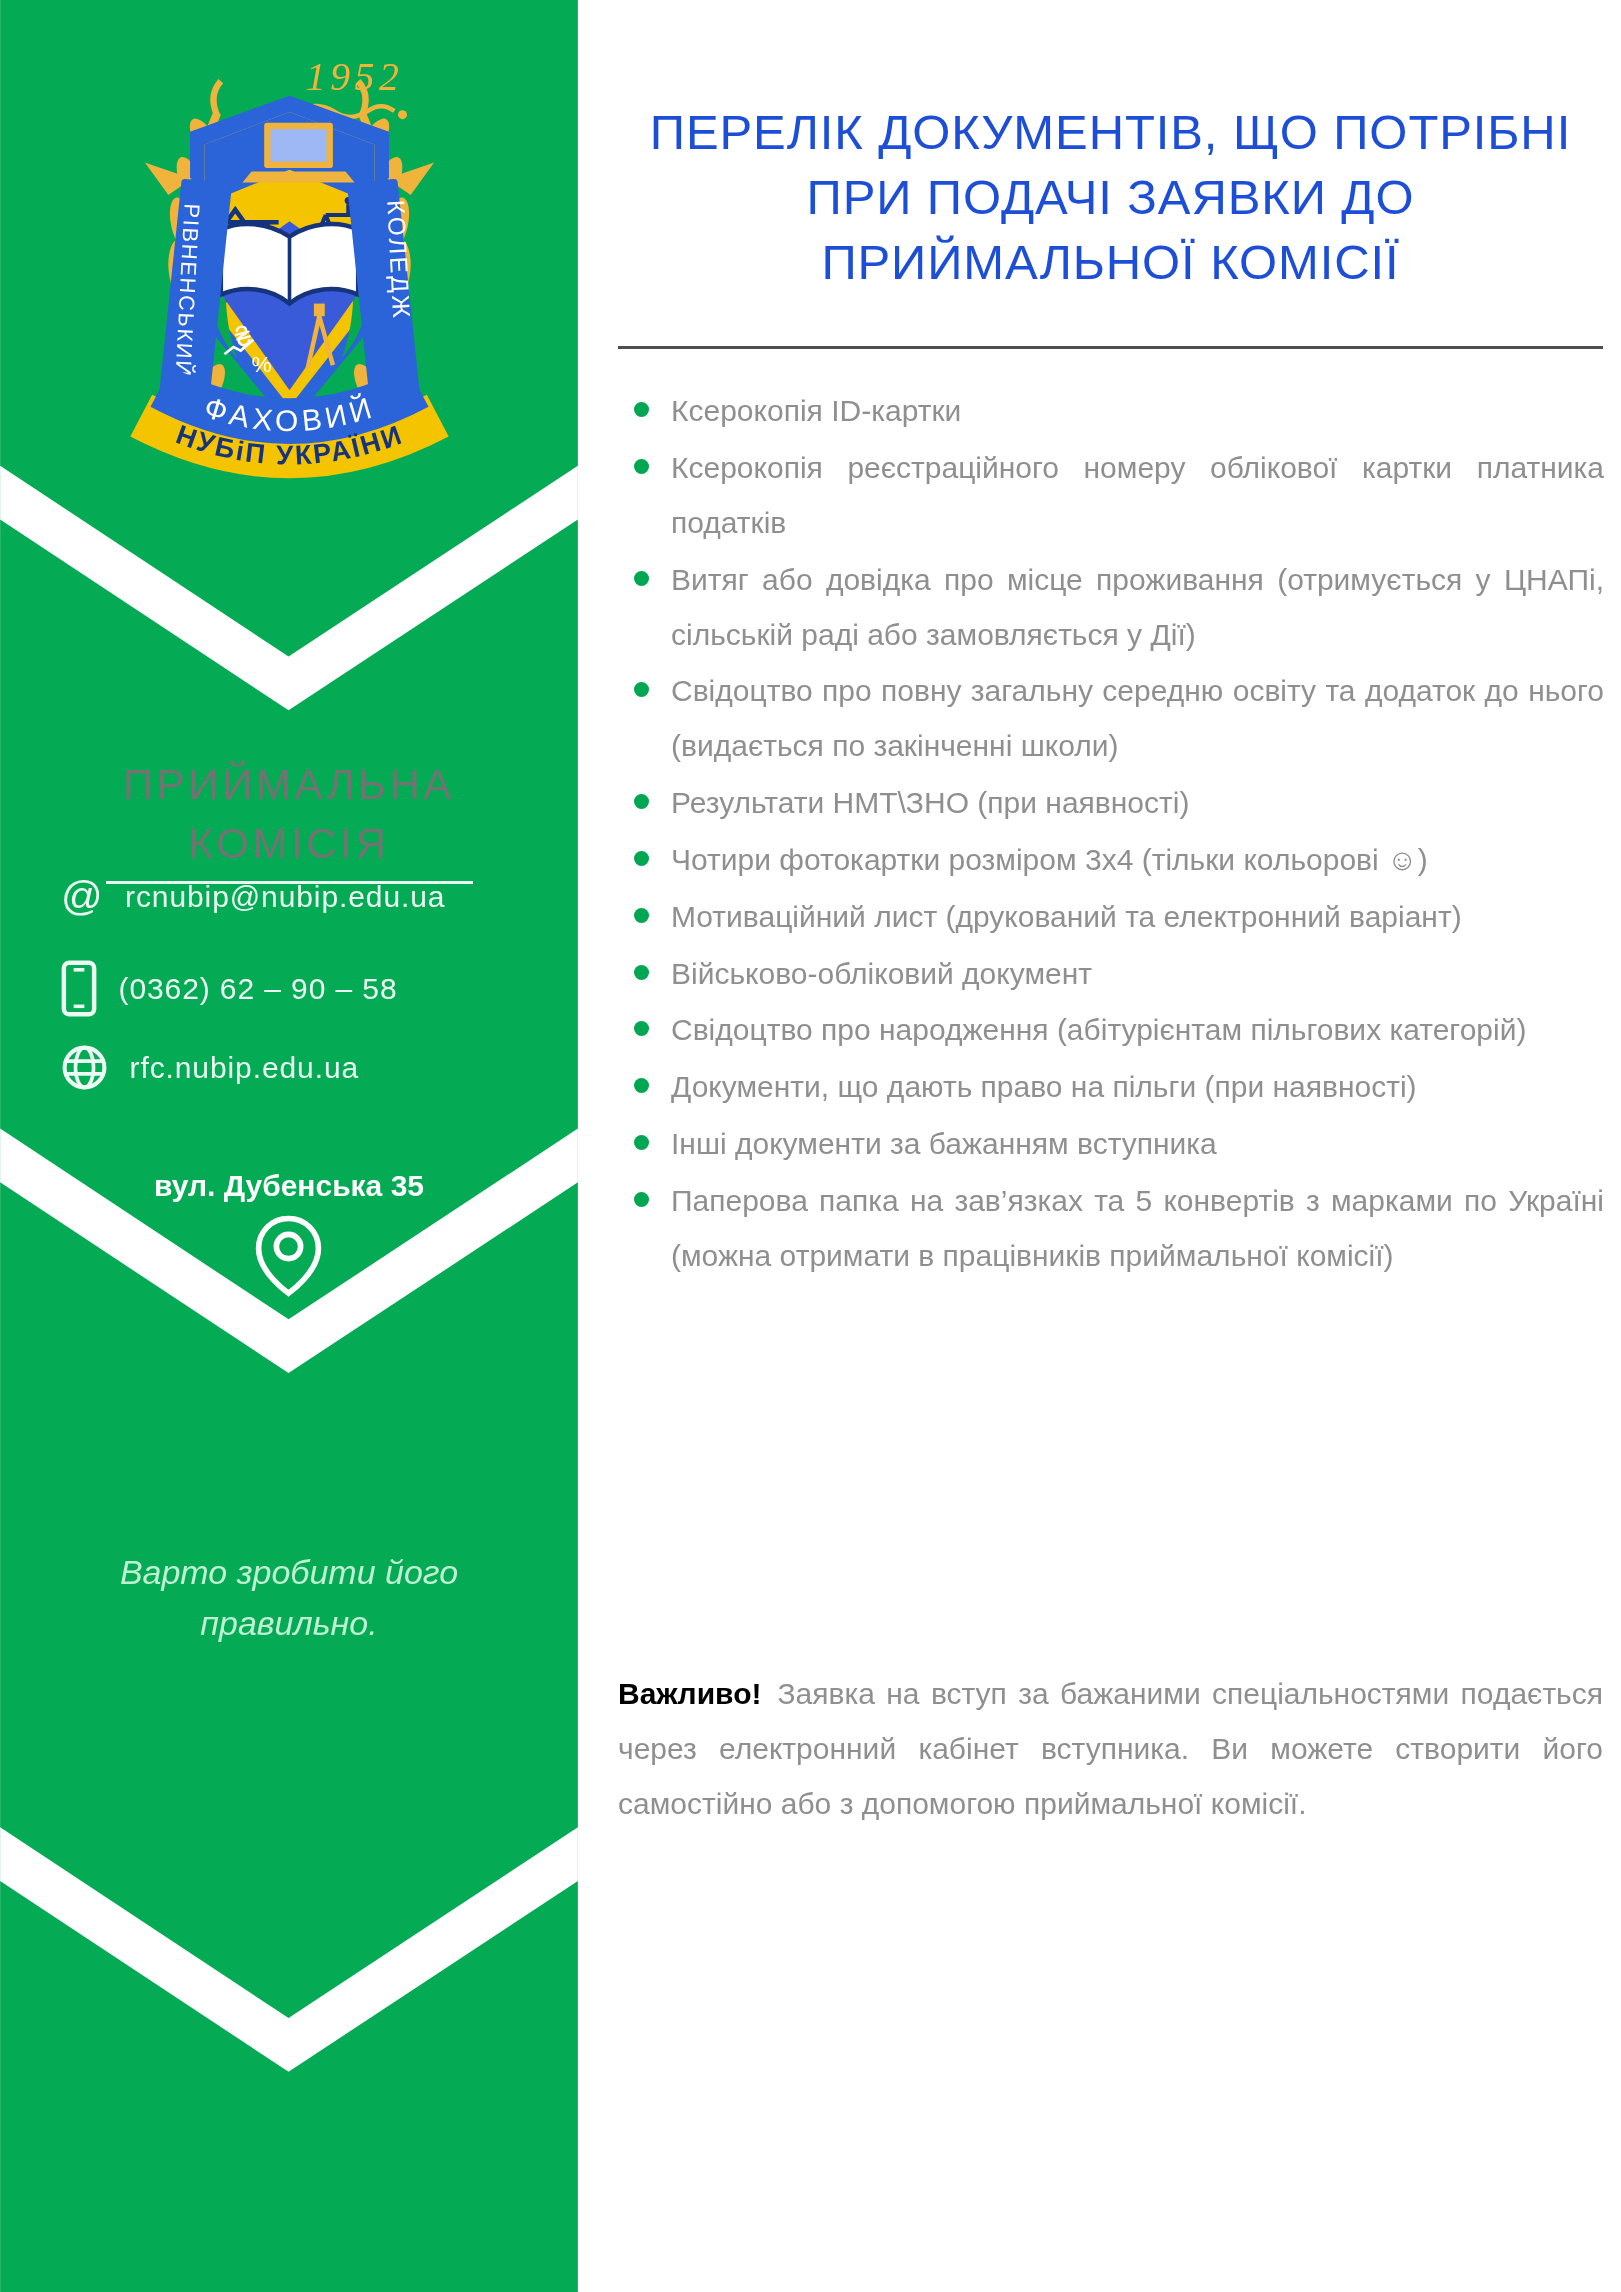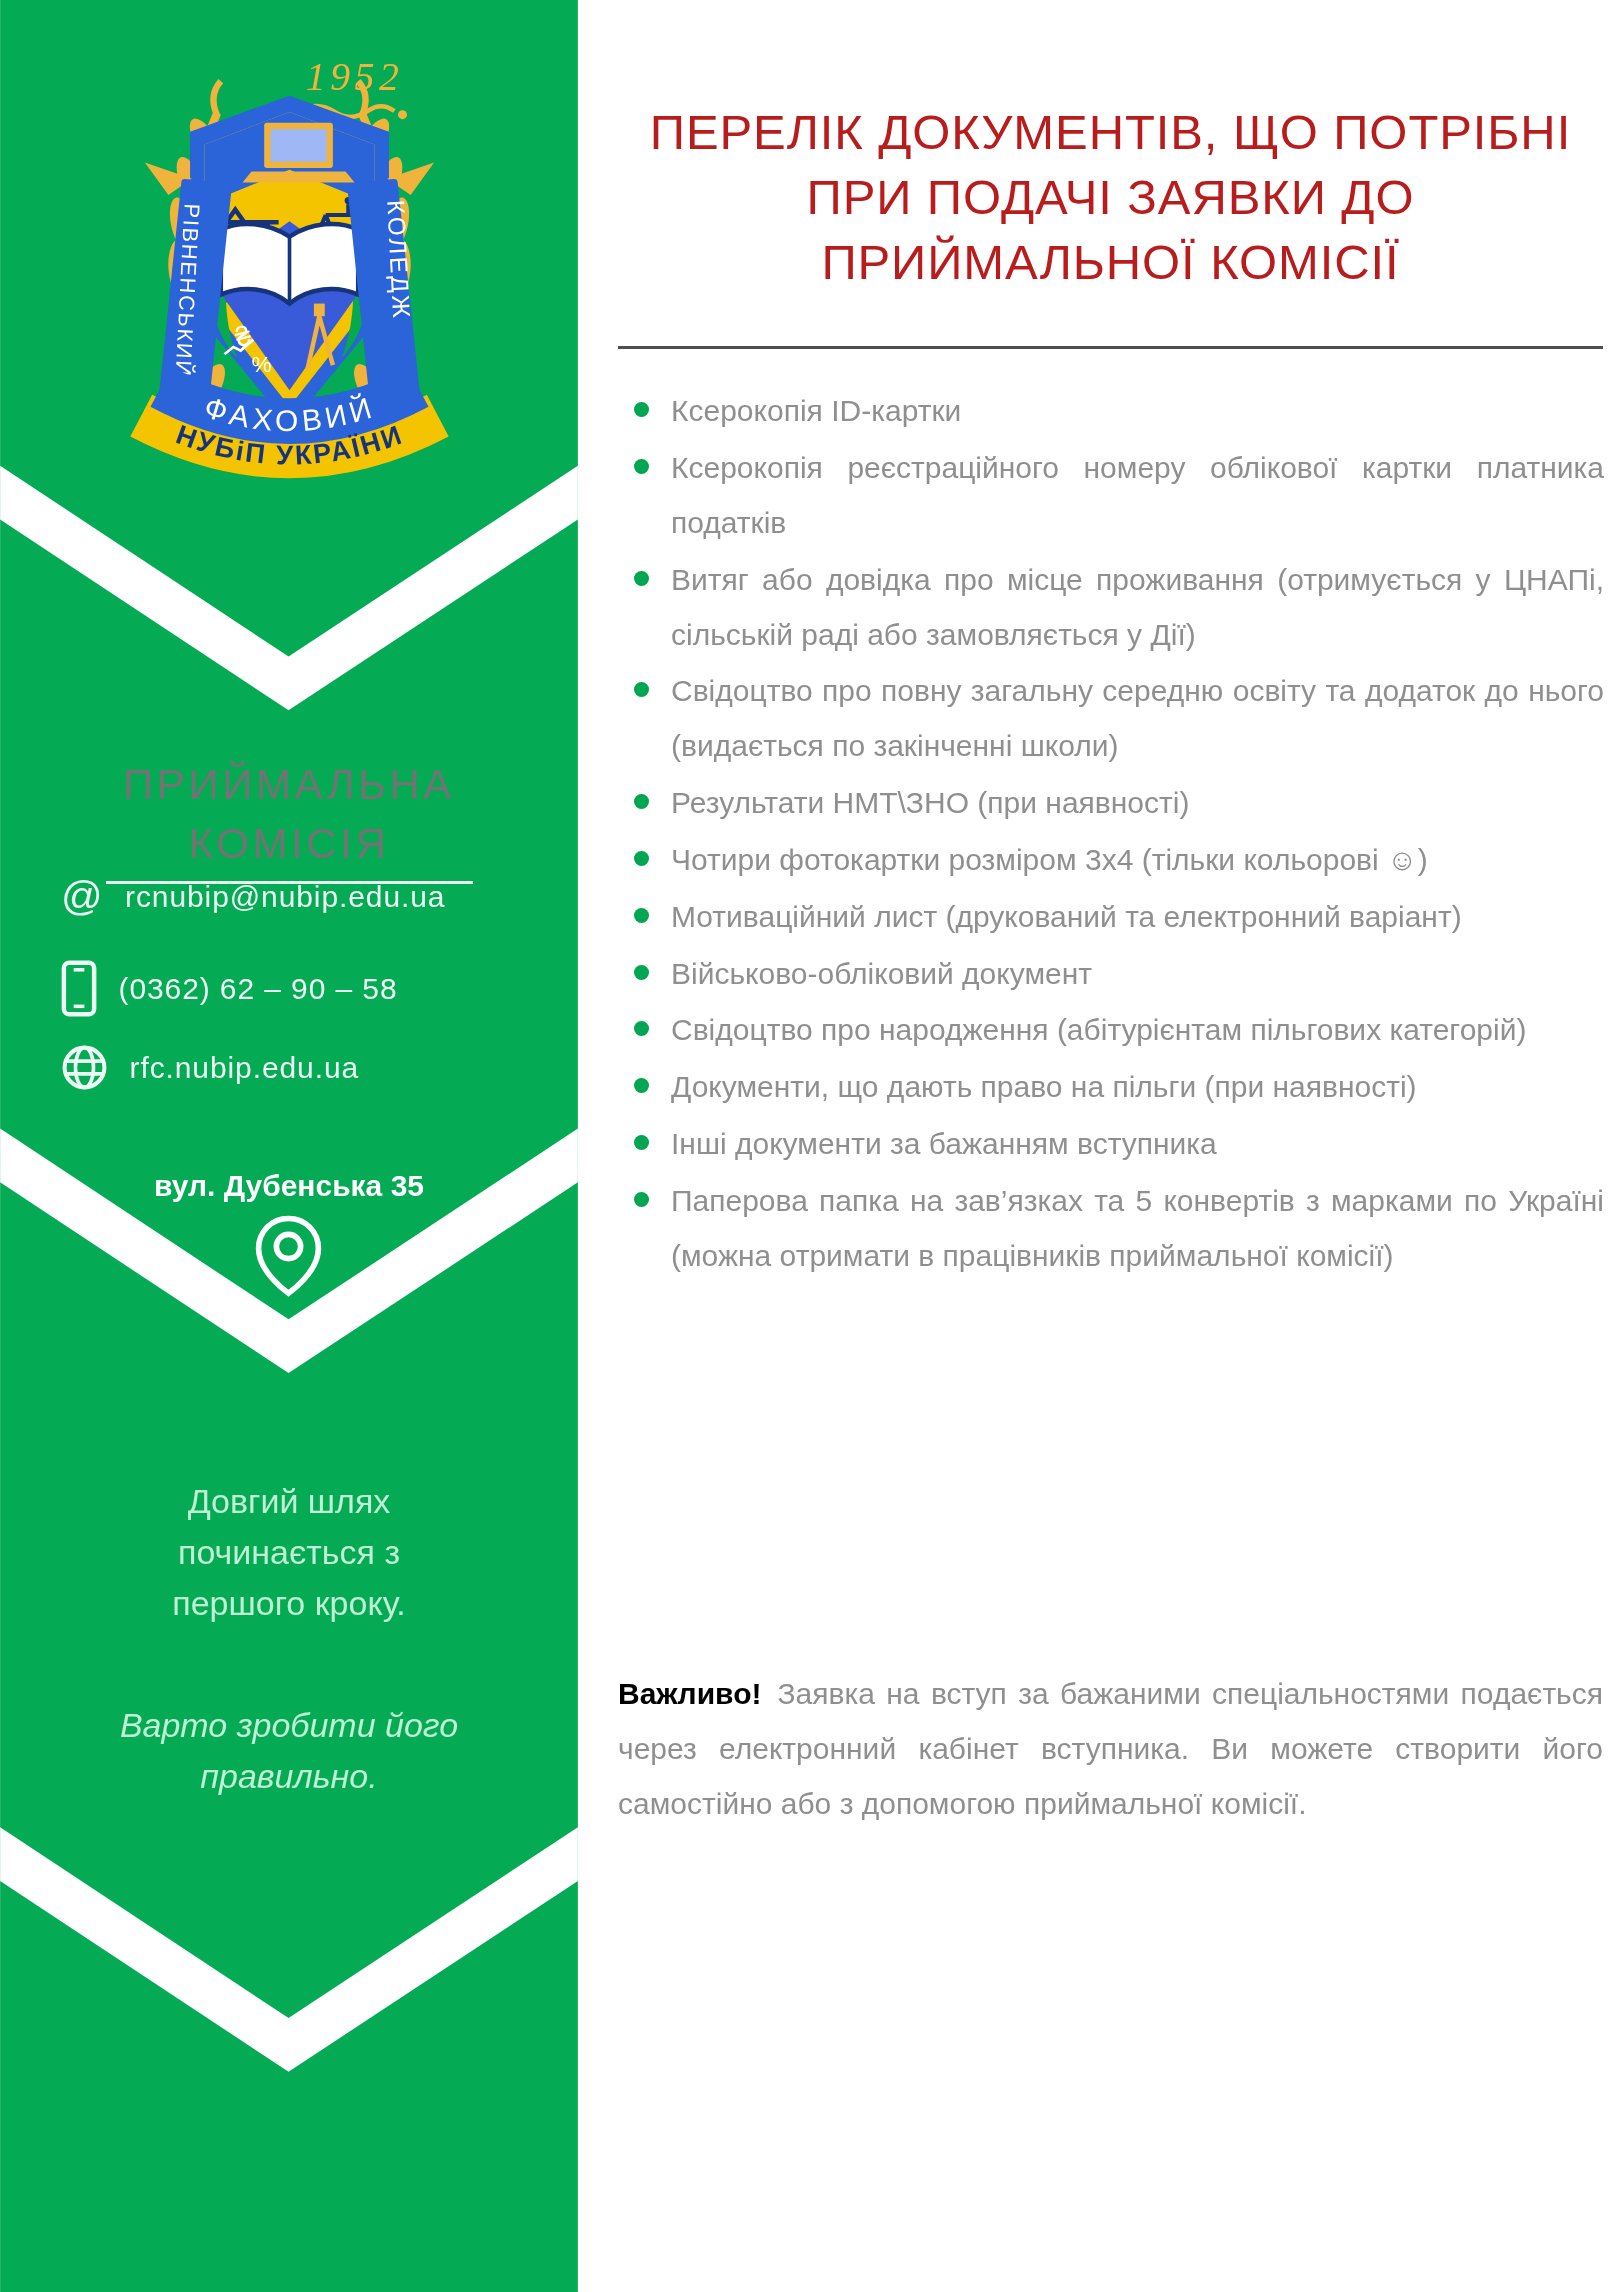--- a/index.html
+++ b/index.html
@@ -30,21 +30,21 @@
   .pin-wrap { position:absolute; left:250px; top:1211px; }
   .sb-motto {
     position:absolute; top:1476px; left:112px; width:354px; text-align:center;
     color:#bff0d4; font-size:34px; line-height:51px;
   }
   .sb-motto .p2 { margin-top:71px;font-style:italic; }
   
   .content { position:absolute; left:578px; top:0; width:1044px; height:2293px; }
   .doc-title {
     position:absolute; top:100px; left:40px; width:985px; text-align:center;
-    color:#b91c1c; font-size:49px; line-height:65px; letter-spacing:0.9px;
+    color:#1d4ed8; font-size:49px; line-height:65px; letter-spacing:0.9px;
   }
   .doc-title div { white-space:nowrap; }
   .divider { position:absolute; top:346px; left:40px; width:985px; height:2.7px; background:#4f4f4f; }
   .doc-list {
     position:absolute; top:383px; left:54px; width:972px;
     list-style:none; margin:0; padding:0;
     color:#8f8f8f; font-size:30px; line-height:55px;
   }
   .doc-list li { position:relative; padding-left:39px; text-align:justify; margin:0 0 1.8px 0; }
   .doc-list li::before {
@@ -188,21 +188,20 @@
     <div class="sb-address l2">вул. Дубенська 35</div>
 
     <div class="pin-wrap">
       <svg width="77" height="86" viewBox="0 0 80 92">
         <path d="M40,8 C22,8 8,22 8,40 C8,66 40,88 40,88 C40,88 72,66 72,40 C72,22 58,8 40,8 Z" fill="none" stroke="#ffffff" stroke-width="6"></path>
         <circle cx="40" cy="38" r="13" fill="none" stroke="#ffffff" stroke-width="6"></circle>
       </svg>
     </div>
 
     <div class="sb-motto">
-      <div class="p1">Довгий шлях починається з першого кроку.</div>
       <div class="p2">Варто зробити його правильно.</div>
     </div>
   </div>
 
   <div class="content">
     <div class="doc-title">
       <div>ПЕРЕЛІК ДОКУМЕНТІВ, ЩО ПОТРІБНІ</div>
       <div>ПРИ ПОДАЧІ ЗАЯВКИ ДО</div>
       <div>ПРИЙМАЛЬНОЇ КОМІСІЇ</div>
     </div>

